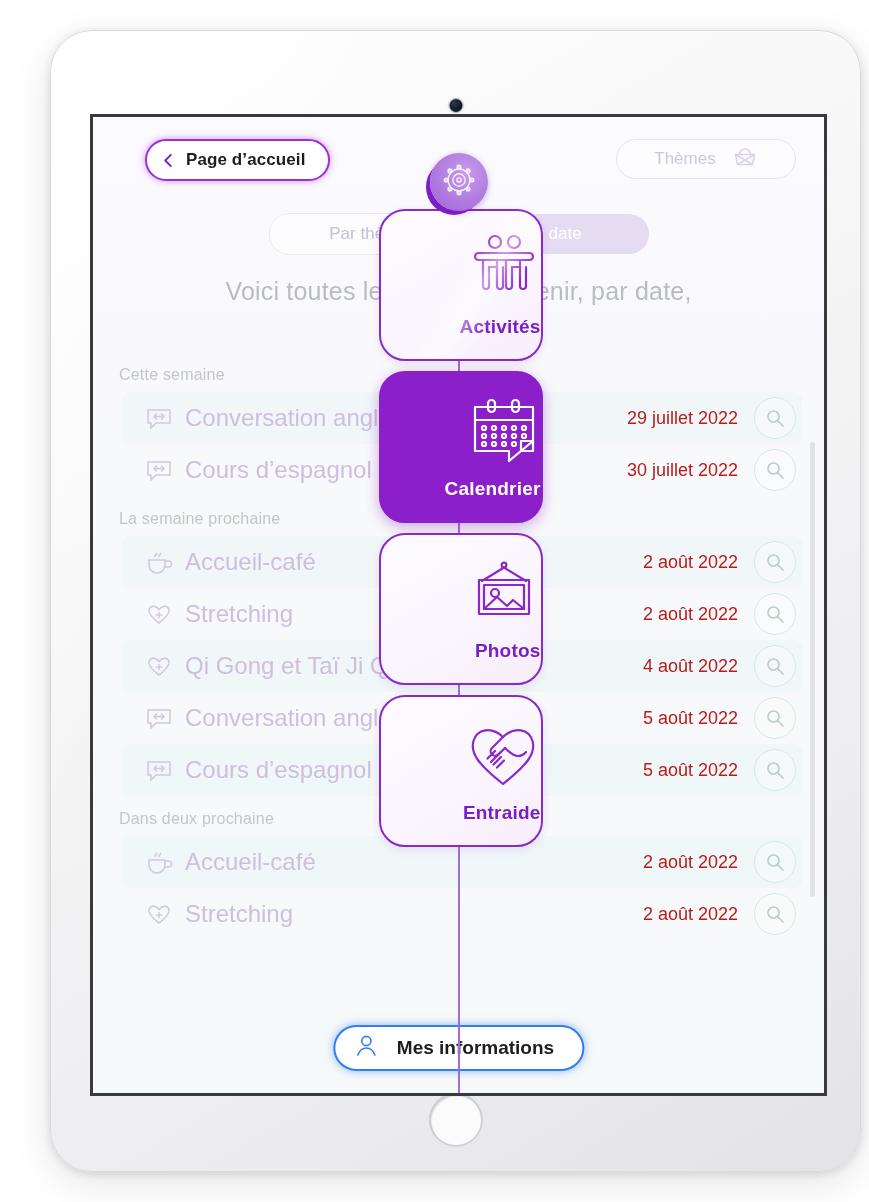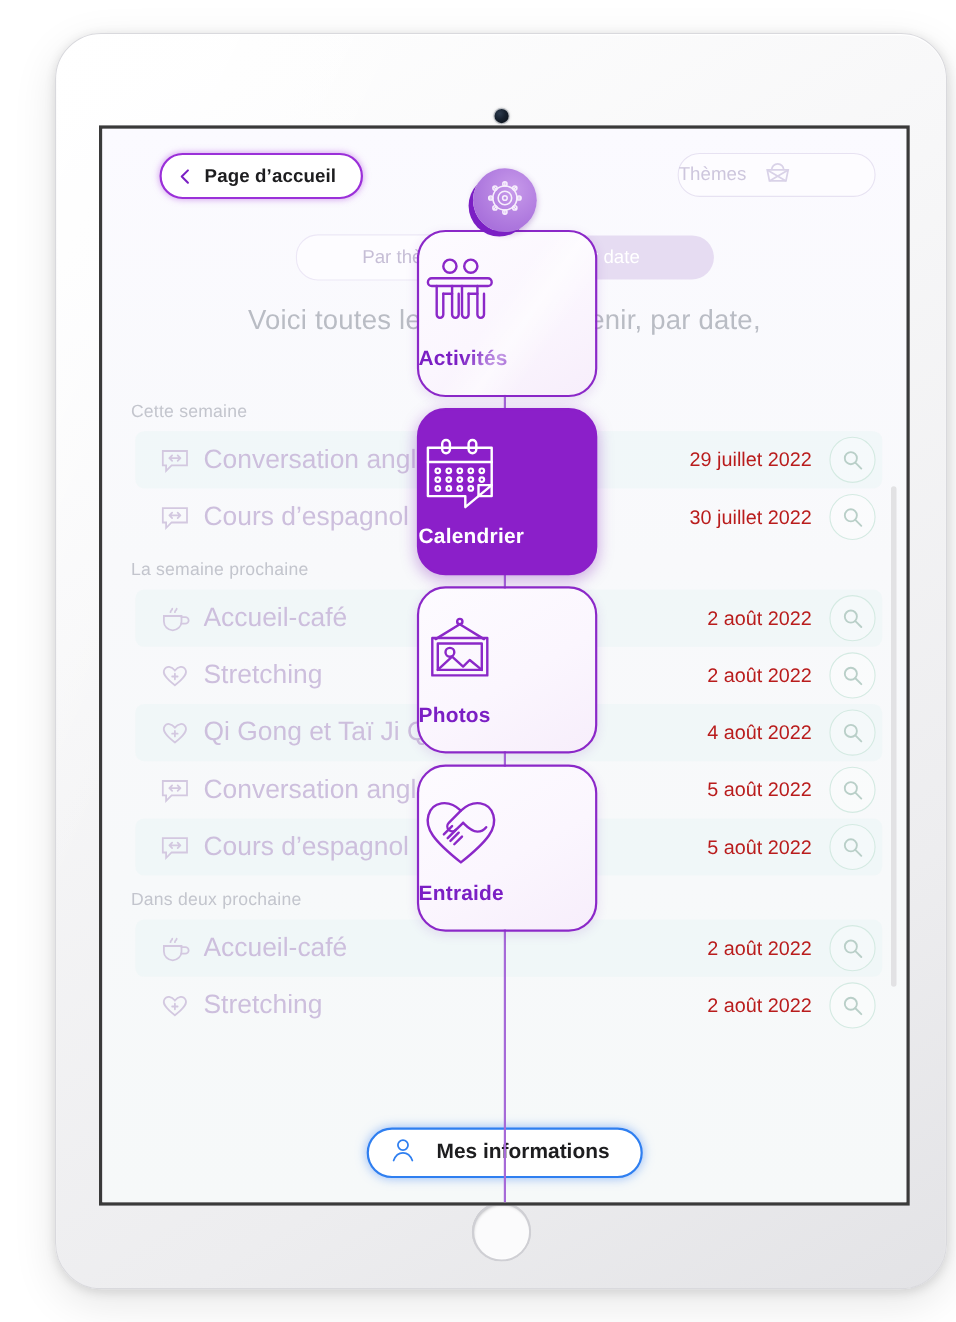--- a/index.html
+++ b/index.html
@@ -61,21 +61,21 @@
     height:38px;padding:0 22px 0 14px;
     background:#ffffff;border:2px solid #9b30d9;border-radius:22px;
     box-shadow:0 0 7px rgba(170,60,220,.55);
     cursor:pointer;
   }
   .home-pill .lbl{font-size:17px;font-weight:bold;color:#1d1d1f;letter-spacing:.1px;}
   .chev{width:15px;height:15px;display:block;}
 
   .themes-pill{
     position:absolute;right:28px;top:22px;
-    display:flex;align-items:center;gap:16px;
+    display:flex;align-items:center;gap:16px;justify-content:center;
     height:38px;width:178px;
     background:#fdfcff;border:1.5px solid #e7e2f2;border-radius:22px;
     cursor:pointer;
   }
   .themes-pill .lbl{font-size:17px;color:#cdc6dd;}
 
   
   .wheel-badge{
     position:absolute;left:50%;top:36px;transform:translateX(-50%);
     width:58px;height:58px;border-radius:50%;
@@ -138,21 +138,21 @@
     box-shadow:0 0 10px rgba(60,130,245,.55);cursor:pointer;
   }
   .info-btn .lbl{font-size:19px;font-weight:bold;color:#1d1d1f;}
 
   
   .menu-overlay{position:absolute;left:50%;top:92px;transform:translateX(-50%);width:160px;z-index:30;}
   .connector{position:absolute;left:50%;width:2px;background:#a66ad8;transform:translateX(-50%);}
   .mcard{
     position:relative;width:160px;height:148px;margin:0 auto 10px auto;
     border-radius:26px;border:2px solid #8b28c8;
-    display:flex;flex-direction:column;align-items:flex-start;justify-content:center;
+    display:flex;flex-direction:column;align-items:flex-end;justify-content:center;
     cursor:pointer;z-index:2;
   }
   .mcard.light{
     background:linear-gradient(150deg,#fdfbff 0%,#fbf6fe 55%,#f7eefb 100%);
     box-shadow:0 3px 10px rgba(120,40,180,.12);
   }
   .mcard.light .mlabel{color:#7b1fc4;font-size:19px;font-weight:bold;}
   .mcard.active{
     background:#8b1fc9;border-color:#8b1fc9;
     box-shadow:0 4px 14px rgba(120,20,180,.35);

